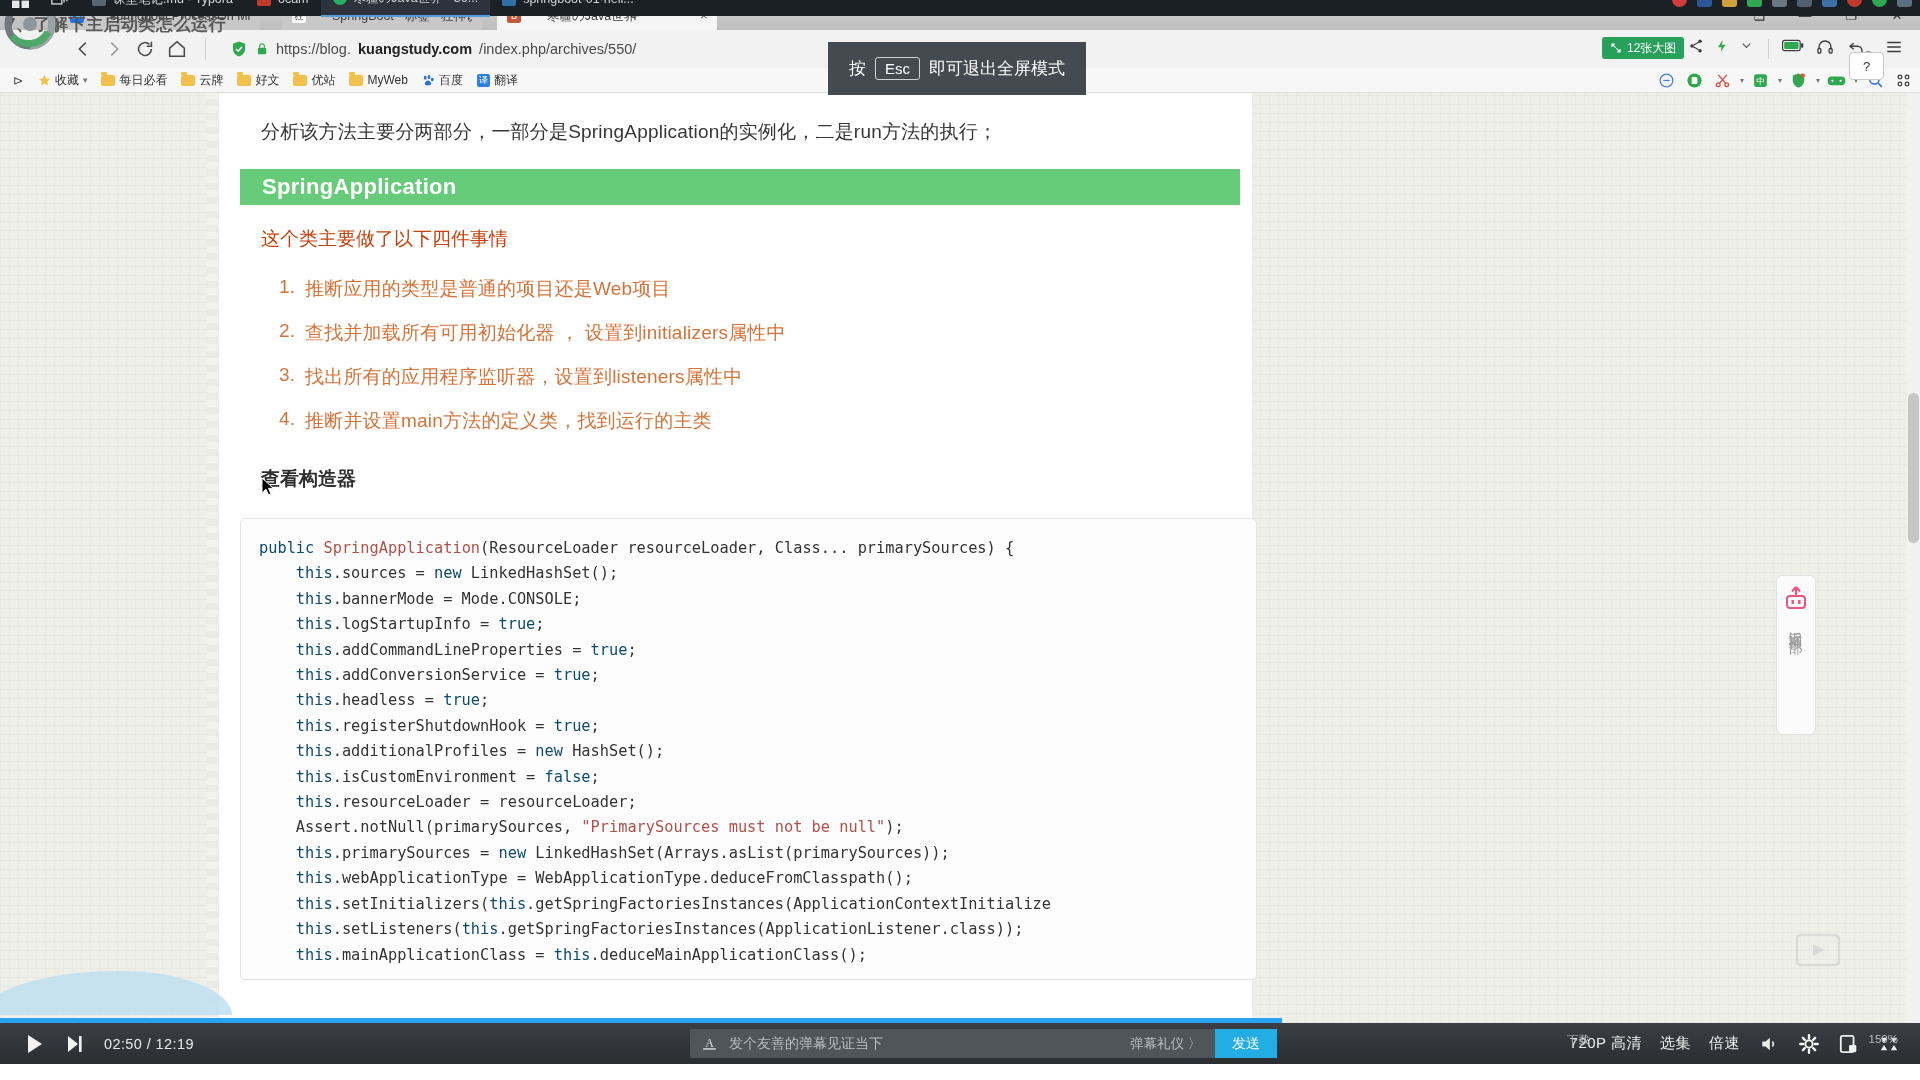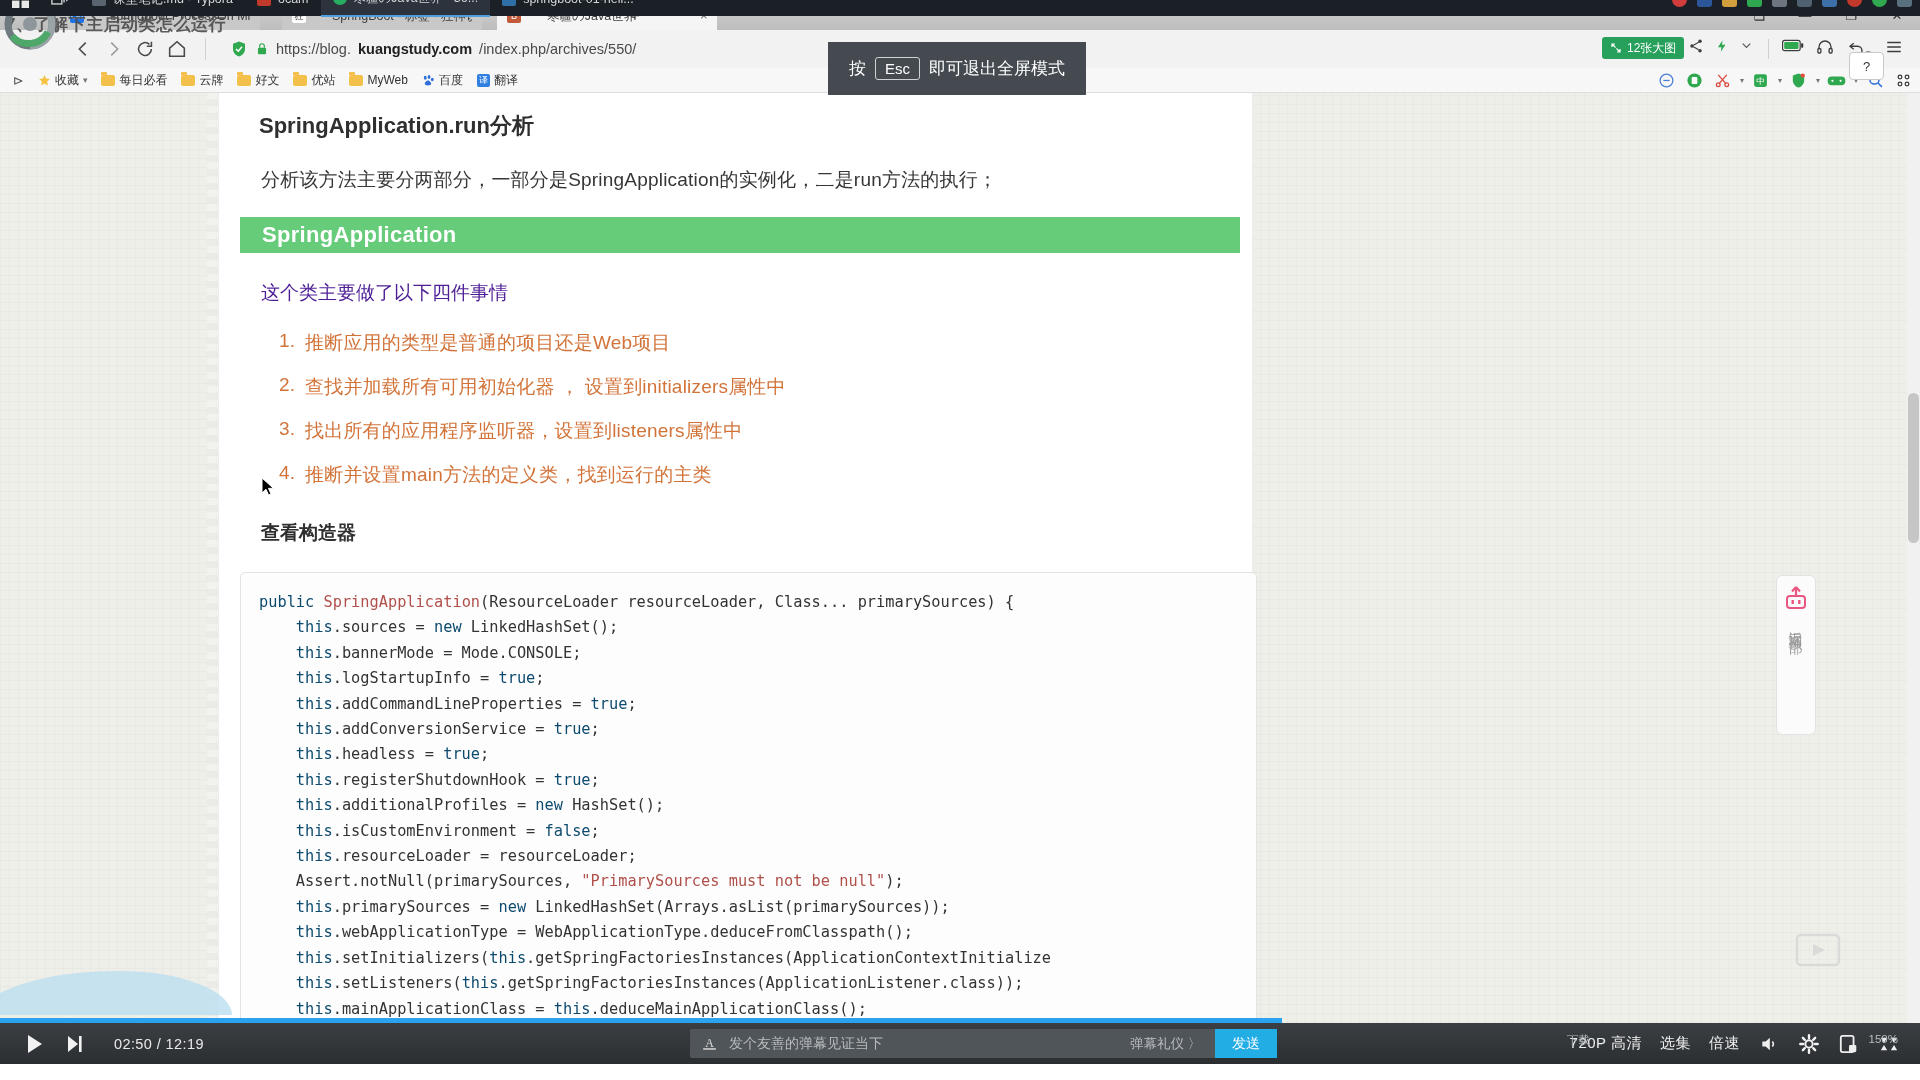--- a/index.html
+++ b/index.html
@@ -63,21 +63,21 @@
   .article{position:absolute;left:219px;top:0;width:1033px;height:930px;background:#ffffff;
     box-shadow:0 0 0 1px #ececec;}
   .sidestripe{position:absolute;left:207px;top:0;width:12px;height:930px;
     background:repeating-linear-gradient(0deg,#f4f4f2 0 7px,#e9e9e6 7px 14px);opacity:.7;}
 
   h3.sec{margin:0;padding:18px 0 0 40px;font-size:22px;color:#2f2f2f;font-weight:bold;}
   p.para{margin:0;padding:26px 0 0 42px;font-size:19px;color:#363636;letter-spacing:.2px;}
   .greenband{margin:24px 0 0 21px;width:1000px;height:36px;background:#66cc7a;
     display:flex;align-items:center;}
   .greenband span{padding-left:22px;font-size:22px;color:#ffffff;font-weight:bold;letter-spacing:.3px;}
-  p.sub{margin:0;padding:27px 0 0 42px;font-size:19px;color:#4c1d95;}
+  p.sub{margin:0;padding:21px 0 0 42px;font-size:19px;color:#c2410c;}
   ol.list{margin:24px 16px 0 0;padding:0 0 0 60px;list-style:none;counter-reset:li;}
   ol.list li{counter-increment:li;position:relative;font-size:19px;color:#d2743a;
     padding:0 0 18px 26px;letter-spacing:.2px;}
   ol.list li:before{content:counter(li) ".";position:absolute;left:0;top:0;color:#d2743a;}
   h4.sub2{margin:0;padding:14px 0 0 42px;font-size:19px;color:#2f2f2f;font-weight:bold;}
 
   .codewrap{margin:26px 0 0 21px;width:1015px;height:460px;background:#fdfdfd;
     border:1px solid #e3e3e3;border-radius:5px;overflow:hidden;position:relative;}
   pre.code{margin:0;padding:17px 0 0 18px;font-family:"DejaVu Sans Mono","Liberation Mono",monospace;
     font-size:15.3px;line-height:25.4px;color:#333;white-space:pre;}
@@ -100,21 +100,21 @@
 
   
   .pip{position:absolute;right:78px;top:930px;width:48px;height:40px;z-index:50;opacity:.9;}
 
   
   .playerbar{position:absolute;left:0;top:1023px;width:1920px;height:41px;
     background:linear-gradient(#3b3f43,#2b2e31);display:flex;align-items:center;z-index:70;}
   .pb-left{display:flex;align-items:center;gap:14px;padding-left:22px;}
   .pb-btn{width:26px;height:26px;display:flex;align-items:center;justify-content:center;
     color:#f0f0f0;cursor:pointer;}
-  .pb-time{font-size:14.5px;color:#e8e8e8;margin-left:12px;letter-spacing:.4px;}
+  .pb-time{font-size:14.5px;color:#e8e8e8;margin-left:2px;letter-spacing:.4px;}
   .pb-danmaku{position:absolute;left:690px;top:6px;width:560px;height:29px;background:#50555a;
     border-radius:2px;display:flex;align-items:center;gap:10px;padding:0 10px;box-sizing:border-box;}
   .pb-danmaku .ph{font-size:14px;color:#b7bbbe;}
   .pb-etiq{position:absolute;left:1130px;top:12px;font-size:13.5px;color:#b9bdc0;cursor:pointer;}
   .pb-send{position:absolute;left:1215px;top:6px;width:62px;height:29px;background:#23ade5;
     color:#fff;font-size:14px;display:flex;align-items:center;justify-content:center;cursor:pointer;}
   .pb-right{position:absolute;right:20px;top:0;height:41px;display:flex;align-items:center;gap:18px;}
   .pb-rtext{font-size:15px;color:#eeeeee;cursor:pointer;letter-spacing:.5px;}
   .tb-inner{position:absolute;left:0;top:-18px;width:1920px;height:34px;background:#1b2027;
     display:flex;align-items:center;z-index:79;}
@@ -351,21 +351,20 @@
     <span>按</span>
     <span class="esckey">Esc</span>
     <span>即可退出全屏模式</span>
   </div>
 
   <div class="page">
     <div class="pagebg"></div>
     <div class="sidestripe"></div>
 
     <div class="article">
-      <h3 class="sec">SpringApplication.run分析</h3>
       <p class="para">分析该方法主要分两部分，一部分是SpringApplication的实例化，二是run方法的执行；</p>
 
       <div class="greenband">
         <span>SpringApplication</span>
       </div>
 
       <p class="sub">这个类主要做了以下四件事情</p>
 
       <ol class="list">
         <li>推断应用的类型是普通的项目还是Web项目</li>

